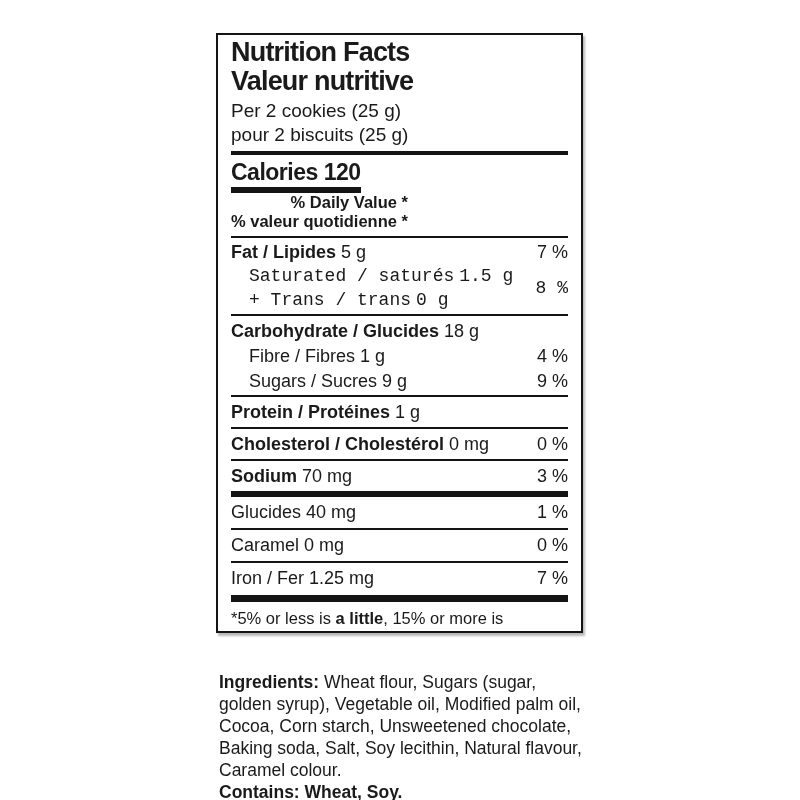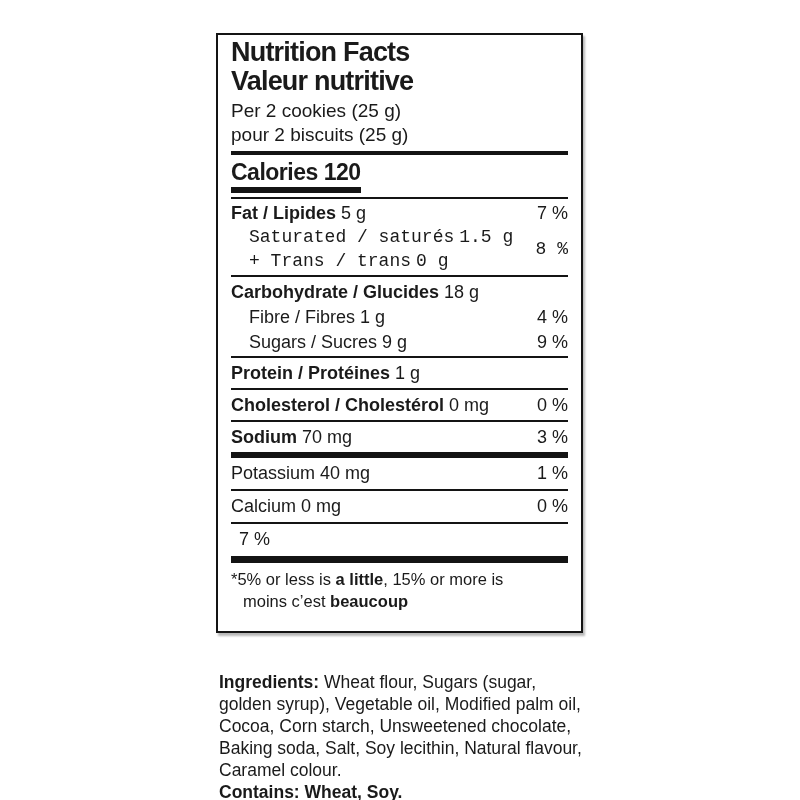--- a/index.html
+++ b/index.html
@@ -72,20 +72,24 @@
     <div class="serving serving-first">Per 2 cookies (25 g)</div>
     <div class="serving">pour 2 biscuits (25 g)</div>
 
     <div class="rule-med"></div>
 
     <div class="cal-row">
       <div class="cal-left">
         <div class="cal-text">Calories 120</div>
         <div class="cal-bar"></div>
       </div>
+      <div class="dv-head">
+        <div>% Daily Value *</div>
+        <div>% valeur quotidienne *</div>
+      </div>
     </div>
 
     <div class="rule rule-after-cal"></div>
 
     <div class="row row-fat">
       <div class="nl">
         <span class="b">Fat / Lipides</span><span class="amt">5 g</span>
       </div>
       <div class="dv">7 %</div>
     </div>
@@ -147,37 +151,40 @@
       <div class="nl">
         <span class="b">Sodium</span><span class="amt">70 mg</span>
       </div>
       <div class="dv">3 %</div>
     </div>
 
     <div class="bar-thick"></div>
 
     <div class="row row-mineral">
       <div class="nl">
-        <span>Potassium</span><span class="amt">40 mg</span>
+        <span>Glucides</span><span class="amt">40 mg</span>
       </div>
       <div class="dv">1 %</div>
     </div>
 
     <div class="rule"></div>
 
     <div class="row row-mineral">
       <div class="nl">
-        <span>Calcium</span><span class="amt">0 mg</span>
+        <span>Caramel</span><span class="amt">0 mg</span>
       </div>
       <div class="dv">0 %</div>
     </div>
 
     <div class="rule"></div>
 
     <div class="row row-mineral">
+      <div class="nl">
+        <span>Iron / Fer</span><span class="amt">1.25 mg</span>
+      </div>
       <div class="dv">7 %</div>
     </div>
 
     <div class="bar-end"></div>
 
     <div class="footnote">
       <div class="fn-line"><span>*5% or less is </span><span class="b">a little</span><span>, 15% or more is</span></div>
       <div class="fn-line fn-indent"><span>moins c’est </span><span class="b">beaucoup</span></div>
     </div>
 

